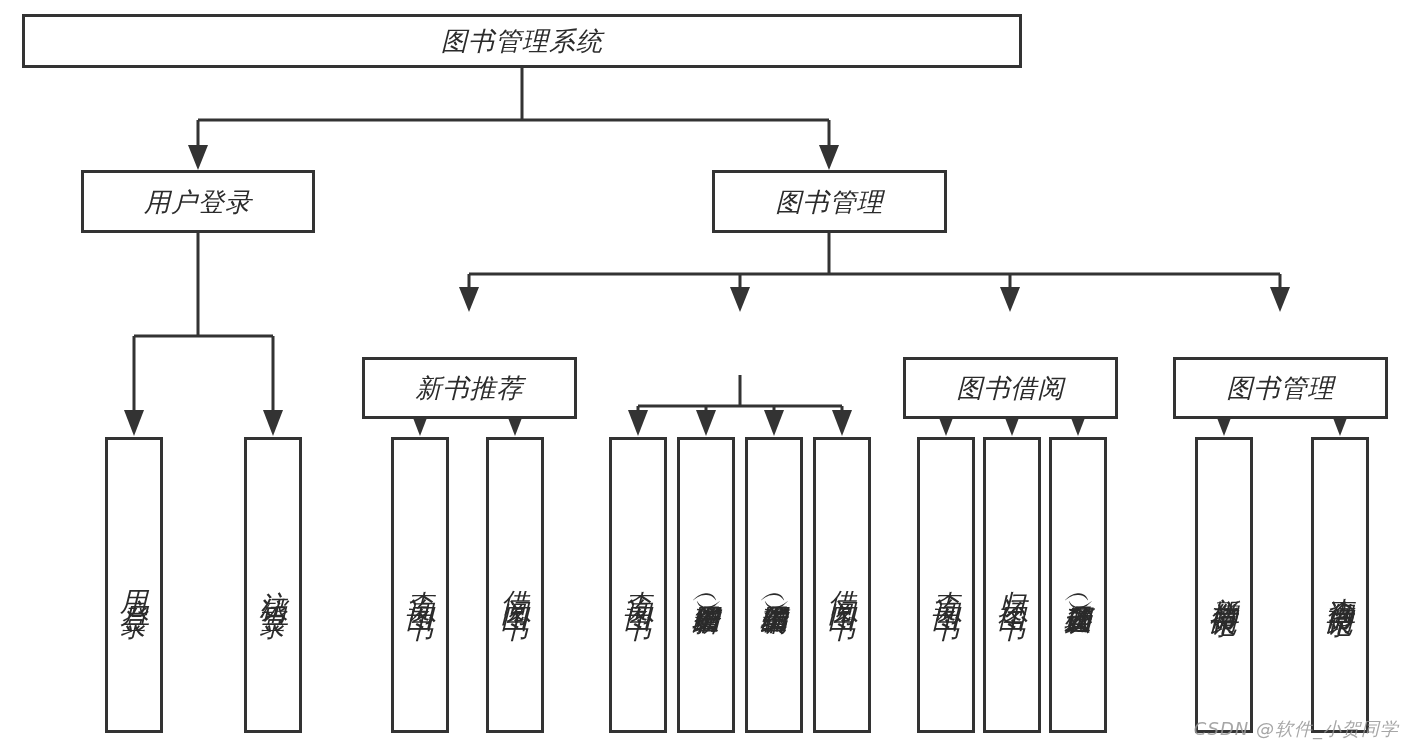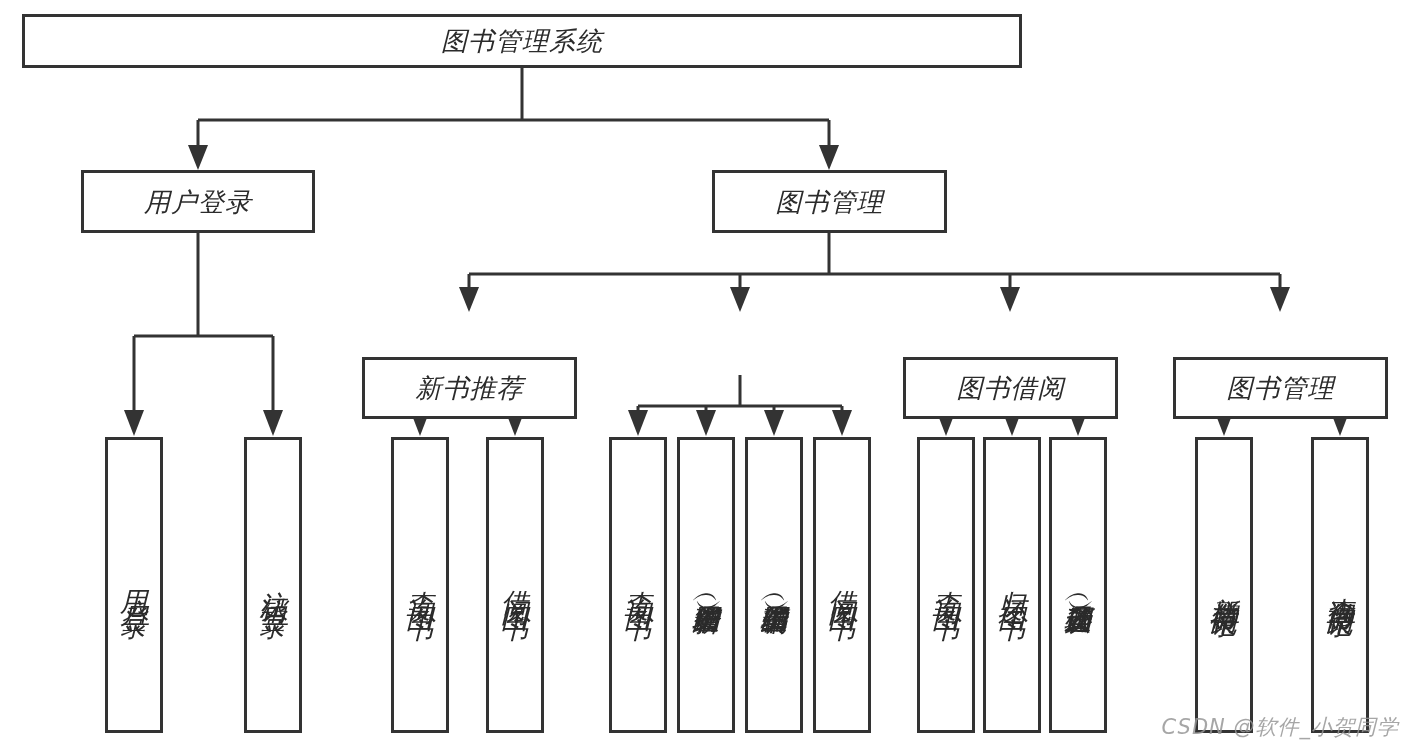--- a/index.html
+++ b/index.html
@@ -53,21 +53,21 @@
     writing-mode: vertical-rl;
     text-orientation: mixed;
   }
   .len4 { letter-spacing: 8px; }
   .len6 { letter-spacing: 3px; }
   .len9 { letter-spacing: 0px; }
   .watermark {
     position: absolute;
     right: 6px;
     bottom: 6px;
-    font-size: 21px;
+    font-size: 18px;
     color: rgba(150, 150, 150, 0.85);
     z-index: 2;
     white-space: nowrap;
     letter-spacing: 1px;
   }
 </style>
 </head>
 <body>
 
 <div class="stage">

